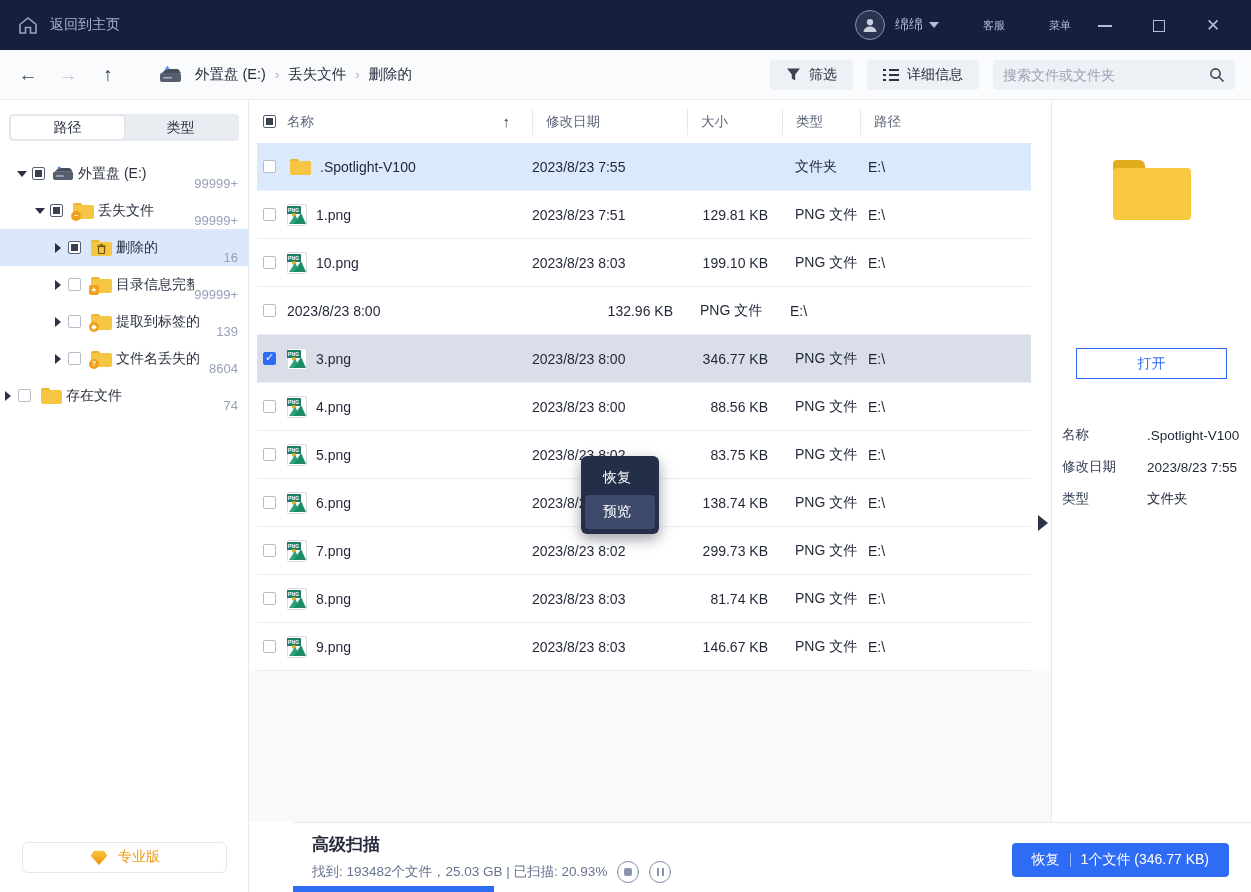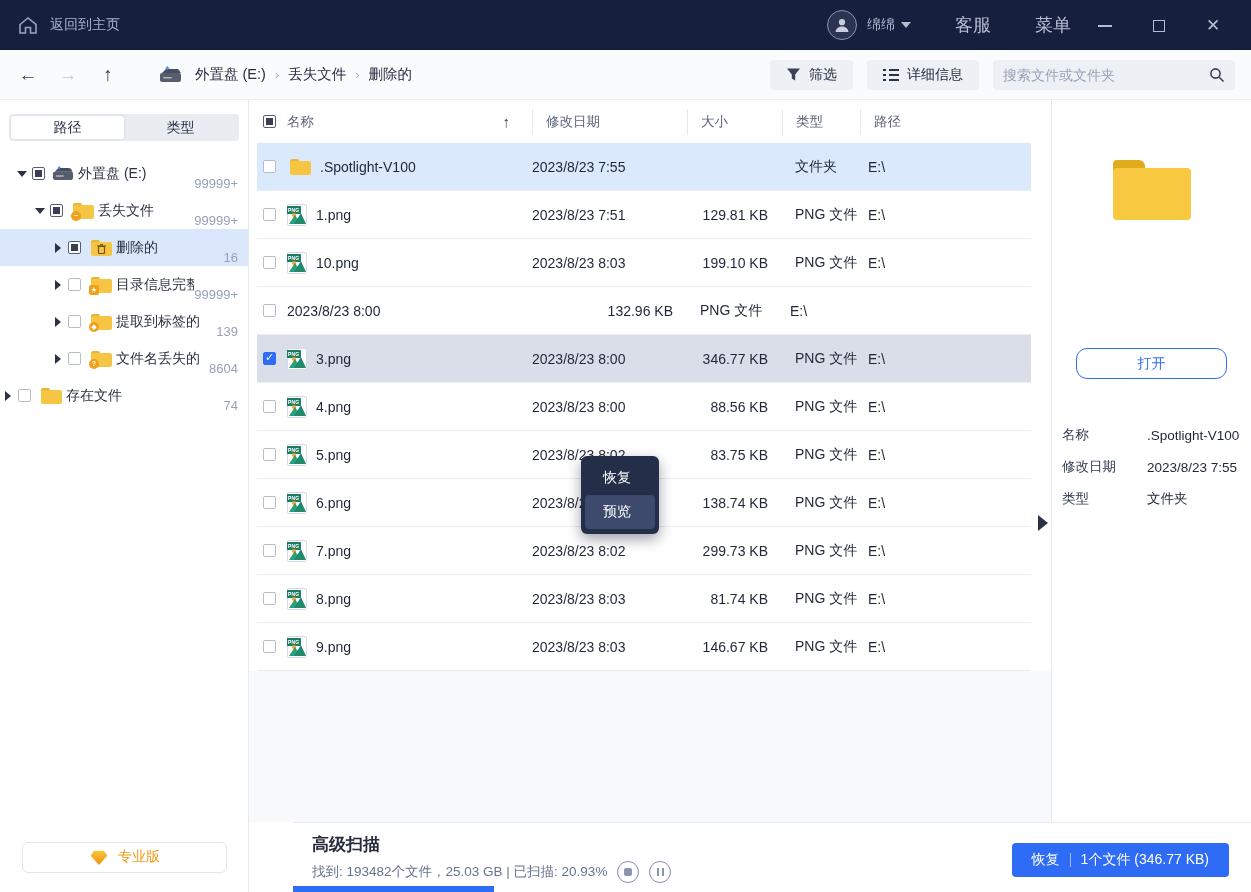--- a/index.html
+++ b/index.html
@@ -8,21 +8,21 @@
   .app { position:relative; width:1251px; height:892px; background:#fff; display:flex; flex-direction:column; }
 
   
   .titlebar { height:50px; background:#161f3d; display:flex; align-items:center; padding:0 18px; flex:0 0 auto; }
   .tb-left { display:flex; align-items:center; gap:12px; color:#a9b2cc; font-size:14px; }
   .tb-spacer { flex:1; }
   .tb-right { display:flex; align-items:center; gap:0; }
   .avatar { width:30px; height:30px; border-radius:50%; background:#2b3552; border:1.5px solid #8b93ad; display:flex; align-items:center; justify-content:center; }
   .user-name { color:#b6bdd2; font-size:14px; margin:0 6px 0 10px; }
   .caret-down { width:0; height:0; border-left:5px solid transparent; border-right:5px solid transparent; border-top:6px solid #b6bdd2; }
-  .tb-link { color:#b6bdd2; font-size:18px; margin-left:44px; cursor:default; }
+  .tb-link { color:#b6bdd2; font-size:11px; margin-left:44px; cursor:default; }
   .win-btn { width:40px; text-align:center; color:#b6bdd2; margin-left:14px; font-size:16px; }
   .min-bar { display:inline-block; width:14px; height:2px; background:#b6bdd2; vertical-align:middle; }
   .max-box { display:inline-block; width:12px; height:12px; border:1.7px solid #b6bdd2; vertical-align:middle; }
   .close-x { font-size:17px; }
 
   
   .toolbar { height:50px; background:#fafbfd; border-bottom:1px solid #eceef3; display:flex; align-items:center; padding:0 16px; flex:0 0 auto; }
   .nav-arrow { font-size:19px; color:#3b4254; width:24px; text-align:center; margin-right:16px; }
   .nav-arrow.disabled { color:#c3c8d2; }
   .crumb-wrap { display:flex; align-items:center; margin-left:22px; gap:9px; }
@@ -92,21 +92,21 @@
   
   .ctx { position:absolute; left:332px; top:356px; width:78px; background:#242e49; border-radius:6px; padding:5px 4px; box-shadow:0 5px 14px rgba(10,16,35,.4); z-index:30; }
   .ctx-item { height:34px; display:flex; align-items:center; padding-left:18px; color:#fff; font-size:14px; border-radius:4px; }
   .ctx-item.hl { background:#3d4a6b; }
 
   
   .preview { width:200px; flex:0 0 200px; border-left:1px solid #e6e9ef; background:#fff; position:relative; padding-top:60px; }
   .big-folder { position:relative; width:78px; height:60px; margin:0 auto; }
   .big-folder .tabp { position:absolute; left:0; top:0; width:32px; height:14px; background:#e0ab1d; border-radius:4px 6px 0 0; }
   .big-folder .body { position:absolute; left:0; top:8px; width:78px; height:52px; background:#f9c841; border-radius:4px; }
-  .open-btn { display:block; width:151px; height:31px; margin:128px auto 0 auto; background:#fff; border:1px solid #2f6cf6; color:#2f6cf6; border-radius:11px; font-size:14px; font-family:inherit; }
+  .open-btn { display:block; width:151px; height:31px; margin:128px auto 0 auto; background:#fff; border:1px solid #2f6cf6; color:#2f6cf6; border-radius:0; font-size:14px; font-family:inherit; }
   .pv-fields { margin-top:40px; }
   .pv-row { display:flex; padding:0 0 0 10px; height:32px; align-items:center; font-size:13.5px; }
   .pv-label { width:85px; color:#333c52; flex:0 0 85px; }
   .pv-value { color:#1f2636; white-space:nowrap; overflow:hidden; flex:1; }
   .collapse-handle { position:absolute; left:-14px; top:415px; width:0; height:0; border-top:8px solid transparent; border-bottom:8px solid transparent; border-left:10px solid #2b3246; }
 
   
   .bottombar { flex:0 0 70px; display:flex;gap:44px; }
   .bb-left { width:249px; flex:0 0 249px; border-right:1px solid #e6e9ef; display:flex; align-items:center; }
   .pro-btn { width:205px; height:31px; margin-left:22px; background:#fff; border:1px solid #e3e6ec; border-radius:6px; display:flex; align-items:center; justify-content:center; gap:9px; font-size:14px; color:#ee9a16; font-family:inherit; }

